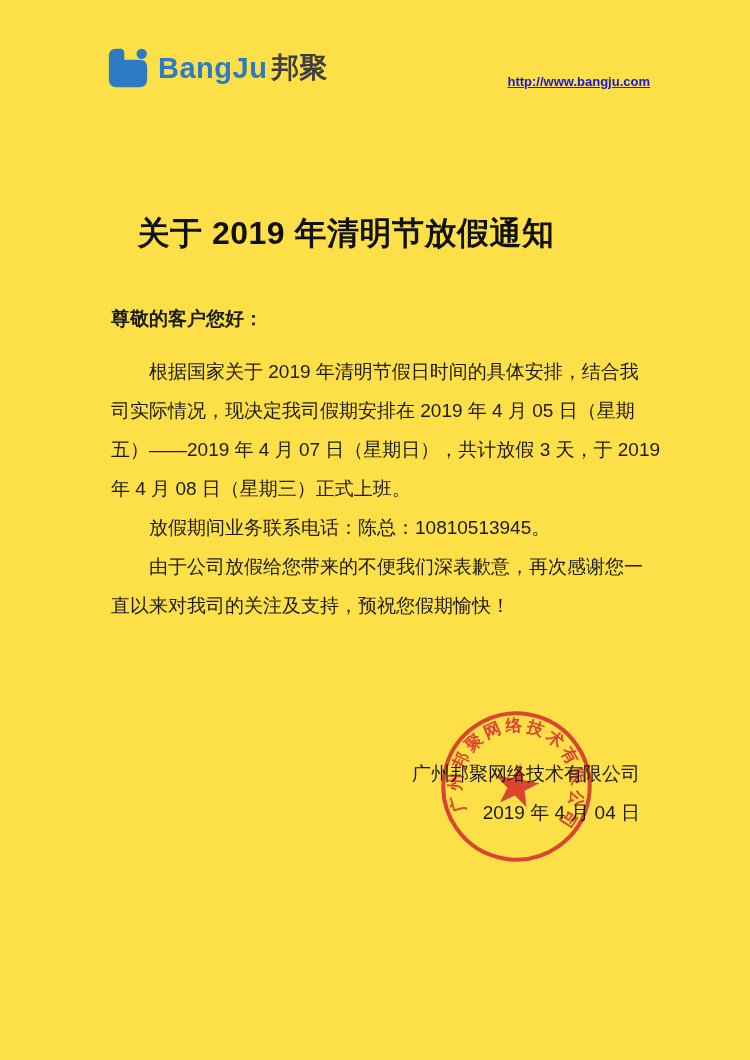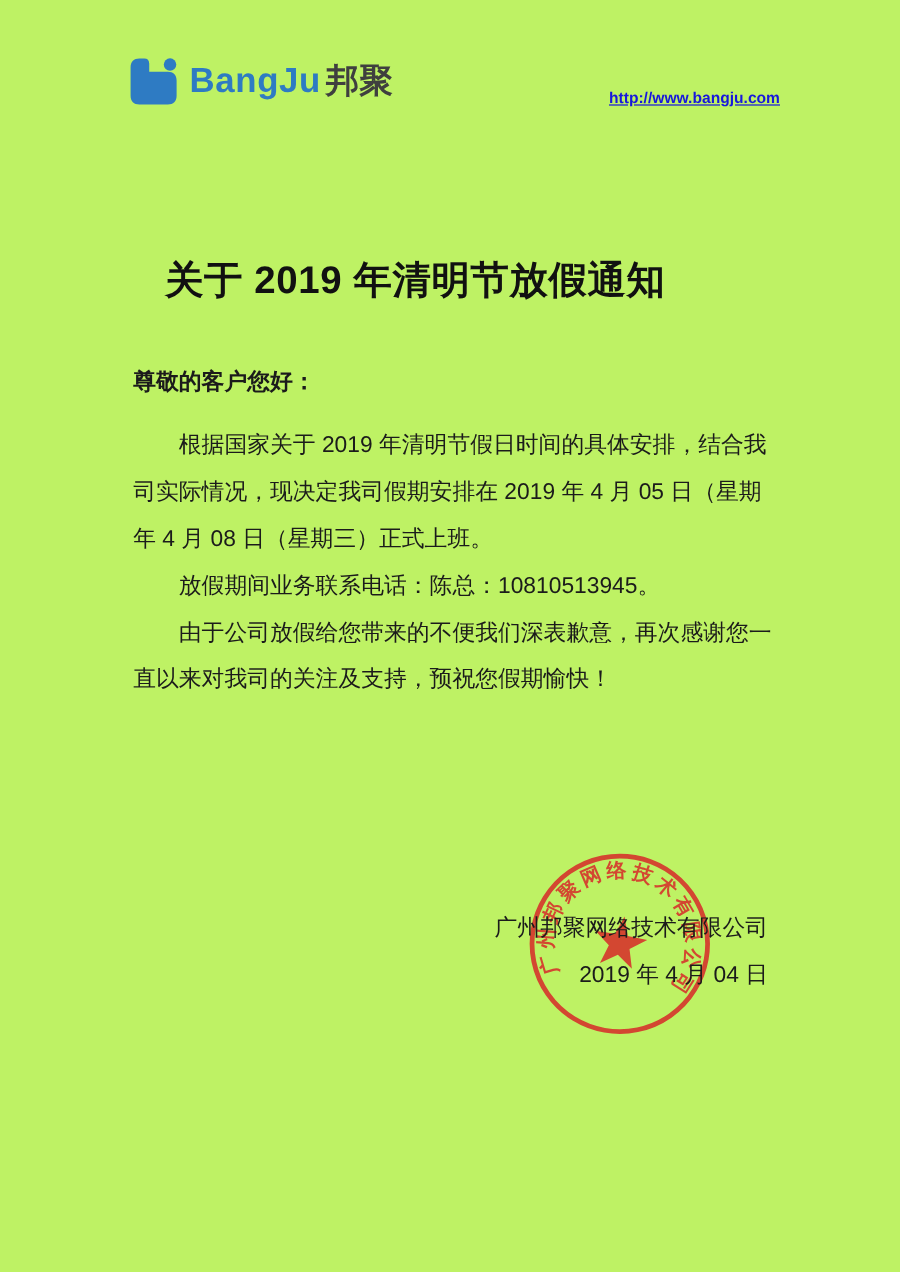--- a/index.html
+++ b/index.html
@@ -4,21 +4,21 @@
 <style>
   html, body { margin: 0; padding: 0; }
   body {
     width: 750px; height: 1060px;
     background: #ffffff;
     font-family: "Liberation Sans", "DejaVu Sans", sans-serif;
     position: relative;
     overflow: hidden;
     color: #1b1b1b;
   }
-  .page { position: absolute; inset: 0; background: #bef264; }
+  .page { position: absolute; inset: 0; background: #fde047; }
 
   
   .logo { position: absolute; left: 107px; top: 46px; display: flex; align-items: center; }
   .logo-icon { width: 42px; height: 44px; margin-right: 9px; }
   .brand-latin { font-size: 29px; font-weight: 700; color: #2e7bc3; letter-spacing: 0.5px; }
   .brand-cn { font-size: 28px; font-weight: 600; color: #3f3f3f; margin-left: 4px; }
   .site-link {
     position: absolute; top: 74px; right: 100px;
     font-size: 13px; font-weight: 700; color: #1717dd;
     text-decoration: underline; cursor: pointer;
@@ -73,20 +73,21 @@
   <a class="site-link" href="#">http://www.bangju.com</a>
 
   <div class="title">关于 2019 年清明节放假通知</div>
 
   <div class="body-text">
     <div class="greeting">尊敬的客户您好：</div>
 
     <div class="para-1">
       <div class="line indent">根据国家关于 2019 年清明节假日时间的具体安排，结合我</div>
       <div class="line">司实际情况，现决定我司假期安排在 2019 年 4 月 05 日（星期</div>
+      <div class="line">五）——2019 年 4 月 07 日（星期日），共计放假 3 天，于 2019</div>
       <div class="line">年 4 月 08 日（星期三）正式上班。</div>
     </div>
 
     <div>
       <div class="line indent">放假期间业务联系电话：陈总：10810513945。</div>
     </div>
 
     <div>
       <div class="line indent">由于公司放假给您带来的不便我们深表歉意，再次感谢您一</div>
       <div class="line">直以来对我司的关注及支持，预祝您假期愉快！</div>

